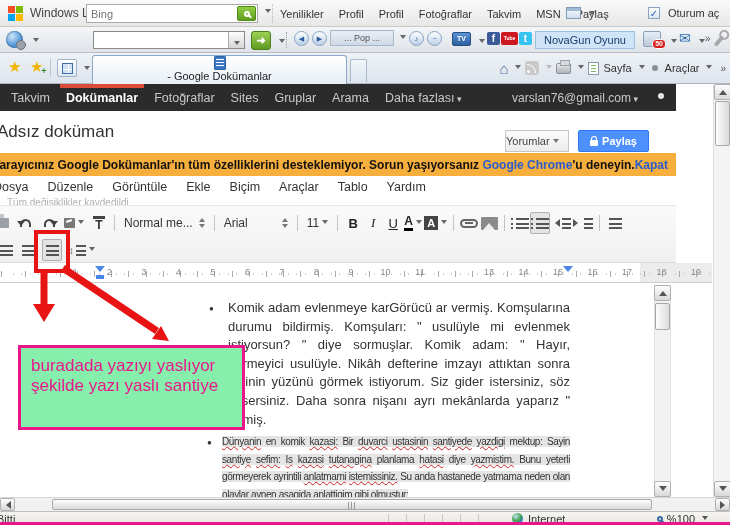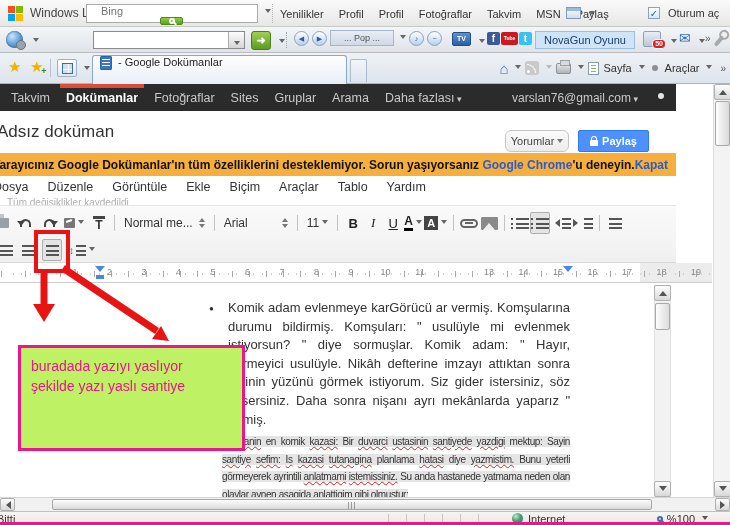--- a/index.html
+++ b/index.html
@@ -16,21 +16,21 @@
   
   .live-bar { position:absolute; left:0; top:0; width:730px; height:27px;
     background:linear-gradient(#fafafa,#e7e7e6); border-bottom:1px solid #c8c8c8;
     display:flex; align-items:center; font-size:11px; color:#333; }
   .msflag { position:relative; width:15px; height:15px; margin-left:8px; }
   .msflag i { position:absolute; width:7px; height:7px; }
   .msflag i:nth-child(1){left:0;top:0;background:#f25022;} .msflag i:nth-child(2){left:8px;top:0;background:#7fba00;}
   .msflag i:nth-child(3){left:0;top:8px;background:#00a4ef;} .msflag i:nth-child(4){left:8px;top:8px;background:#ffb900;}
   .live-brand { margin-left:7px; font-size:12px; color:#444; }
   .live-search { position:absolute; left:86px; top:4px; width:172px; height:19px; background:#fff;
-    border:1px solid #a9a9a9; display:flex; align-items:center;flex-direction:column; }
+    border:1px solid #a9a9a9; display:flex; align-items:center; }
   .live-search input { flex:1; border:none; outline:none; font-size:11px; color:#999; padding:0 4px; background:transparent; font-family:inherit; }
   .sbtn { width:23px; height:15px; margin-right:1px; background:linear-gradient(#8fce44,#5f9e1d); border:1px solid #4f8a16; border-radius:2px;
           display:flex; align-items:center; justify-content:center; }
   .mag { display:inline-block; width:6px; height:6px; border:2px solid #fff; border-radius:50%; position:relative; }
   .mag::after { content:""; position:absolute; width:5px; height:2px; background:#fff; right:-4px; bottom:-2px; transform:rotate(45deg); }
   .live-search-dd { position:absolute; left:262px; top:9px; }
   .dot-sep { position:absolute; left:272px; top:4px; height:19px; border-left:1px dotted #b5b5b5; }
   .live-links { position:absolute; left:280px; top:0; height:27px; display:flex; align-items:center; gap:15px; }
   .live-links span { cursor:default; }
   .win-ic { position:absolute; left:566px; top:7px; width:15px; height:12px; border:1px solid #7f9db9; background:linear-gradient(#fefefe,#cfdded); }
@@ -89,21 +89,21 @@
   .star2 { position:absolute; left:30px; top:5px; color:#f2b200; font-size:15px; }
   .star2::after { content:"+"; position:absolute; right:-3px; bottom:0; color:#2e8b2e; font-size:9px; font-weight:bold; }
   .tab-vsep { position:absolute; left:50px; top:6px; height:18px; border-left:1px solid #b9c2ce; }
   .qt-btn { position:absolute; left:57px; top:6px; width:20px; height:18px; background:linear-gradient(#fff,#dfe7f0);
     border:1px solid #9fb0c4; border-radius:2px; }
   .qt-btn i { position:absolute; left:4px; top:3px; width:11px; height:11px; border:1px solid #3a6ea5;
     background:linear-gradient(#fff,#fff) 5px 0/1px 11px no-repeat, linear-gradient(#fff,#fff) 0 5px/11px 1px no-repeat, #cfe0f2;
     background-color:#cfe0f2; }
   .qt-dd { position:absolute; left:81px; top:13px; }
   .tab-active { position:absolute; left:92px; top:2px; width:255px; height:29px; background:linear-gradient(#fefefe,#e8eff8);
-    border:1px solid #8aa8c8; border-bottom:none; border-radius:3px 3px 0 0; display:flex; font-size:11px; color:#222; }
+    border:1px solid #8aa8c8; border-bottom:none; border-radius:3px 3px 0 0; display:flex; align-items:center; font-size:11px; color:#222;flex-direction:column; }
   .docico { width:12px; height:14px; margin:0 6px 0 7px; background:#3a77c2; border-radius:2px;
     box-shadow:inset 0 0 0 1px #2c62a5; position:relative; }
   .docico::after { content:""; position:absolute; left:2px; top:3px; right:2px; height:8px;
     background:repeating-linear-gradient(to bottom,#fff 0 1px,transparent 1px 3px); }
   .tab-stub { position:absolute; left:350px; top:6px; width:17px; height:23px; background:linear-gradient(#f2f6fa,#dce5ef);
     border:1px solid #a9bacd; border-bottom:none; border-radius:2px 2px 0 0; }
   .tb-right { position:absolute; right:4px; top:4px; display:flex; align-items:center; gap:4px; font-size:11px; color:#333; height:22px; }
   .home { font-size:15px; color:#4a6fa5; }
   .rss { width:14px; height:14px; background:#c9c9c9; border-radius:3px; position:relative; }
   .rss::after { content:""; position:absolute; left:2px; bottom:2px; width:3px; height:3px; background:#fff; border-radius:50%; }
@@ -127,21 +127,21 @@
   .gitem.arr::after { content:" ▾"; font-size:9px; }
   .gaccount { position:absolute; right:38px; top:7px; color:#c9c9c9; font-size:12px; }
   .gaccount::after { content:" ▾"; font-size:9px; }
   .ggear { position:absolute; right:12px; top:9px; width:5px; height:5px; border:3px solid #e6e6e6; border-radius:50%;
     box-shadow:0 -7px 0 -3px #e6e6e6,0 7px 0 -3px #e6e6e6,-7px 0 0 -3px #e6e6e6,7px 0 0 -3px #e6e6e6; }
 
   
   .doc-header { position:absolute; left:0; top:111px; width:676px; height:42px; background:#fff; }
   .doc-title { position:absolute; left:-3px; top:11px; font-size:17px; color:#333; }
   .comments-btn { position:absolute; left:505px; top:19px; width:64px; height:22px; background:linear-gradient(#fbfbfb,#ececec);
-    border:1px solid #c6c6c6; border-radius:6px; font-size:11px; color:#444; text-align:center; line-height:20px; }
+    border:1px solid #c6c6c6; border-radius:0; font-size:11px; color:#444; line-height:20px; }
   .comments-btn .dd { border-top-color:#777; }
   .share-btn { position:absolute; left:578px; top:19px; width:71px; height:22px; background:var(--share_blue);
     border:1px solid #3079ed; border-radius:2px; color:#fff; font-size:11px; font-weight:bold;
     display:flex; align-items:center; justify-content:center; gap:4px; }
   .lock { display:inline-block; width:8px; height:6px; background:#fff; border-radius:1px; position:relative; margin-top:3px; }
   .lock::before { content:""; position:absolute; top:-4px; left:1px; width:4px; height:4px;
     border:1.5px solid #fff; border-bottom:none; border-radius:3px 3px 0 0; }
 
   
   .warning { position:absolute; left:0; top:153px; width:676px; height:23px; background:var(--warning_bg);
@@ -258,22 +258,22 @@
   .st-globe { position:absolute; left:512px; top:1px; width:11px; height:11px; border-radius:50%;
     background:radial-gradient(circle at 35% 30%, #bfe3ff, #47a447 45%, #2f7fd0 70%, #1b5fa8); }
   .st-zone { position:absolute; left:528px; top:1px; }
   .st-zoom { position:absolute; right:22px; top:1px; display:flex; align-items:center; gap:4px; }
   .mag2 { width:6px; height:6px; border:2px solid #3b6ea5; border-radius:50%; position:relative; }
   .mag2::after { content:""; position:absolute; width:4px; height:2px; background:#3b6ea5; right:-3px; bottom:-2px; transform:rotate(45deg); }
   .st-zoom .dd { border-top-color:#555; }
 
   
   .pinkline { position:absolute; left:0; top:522px; width:730px; height:3px; background:var(--magenta); z-index:60; }
-  .pinkbox { position:absolute; left:18px; top:345px; width:227px; height:106px; background:#bef264;
-    border:3px solid var(--magenta); color:var(--magenta); font-size:14px; line-height:20px; padding:8px 0 0 10px; z-index:45; }
+  .pinkbox { position:absolute; left:18px; top:345px; width:227px; height:85px; background:#86efac;
+    border:3px solid var(--magenta); color:var(--magenta); font-size:17px; line-height:20px; padding:8px 0 0 10px; z-index:45; }
   .arrows { position:absolute; left:0; top:0; width:730px; height:525px; pointer-events:none; z-index:50; }
 </style>
 </head>
 <body>
 
 <div id="screen">
 
   <div class="live-bar">
     <span class="msflag">
         <i></i>

